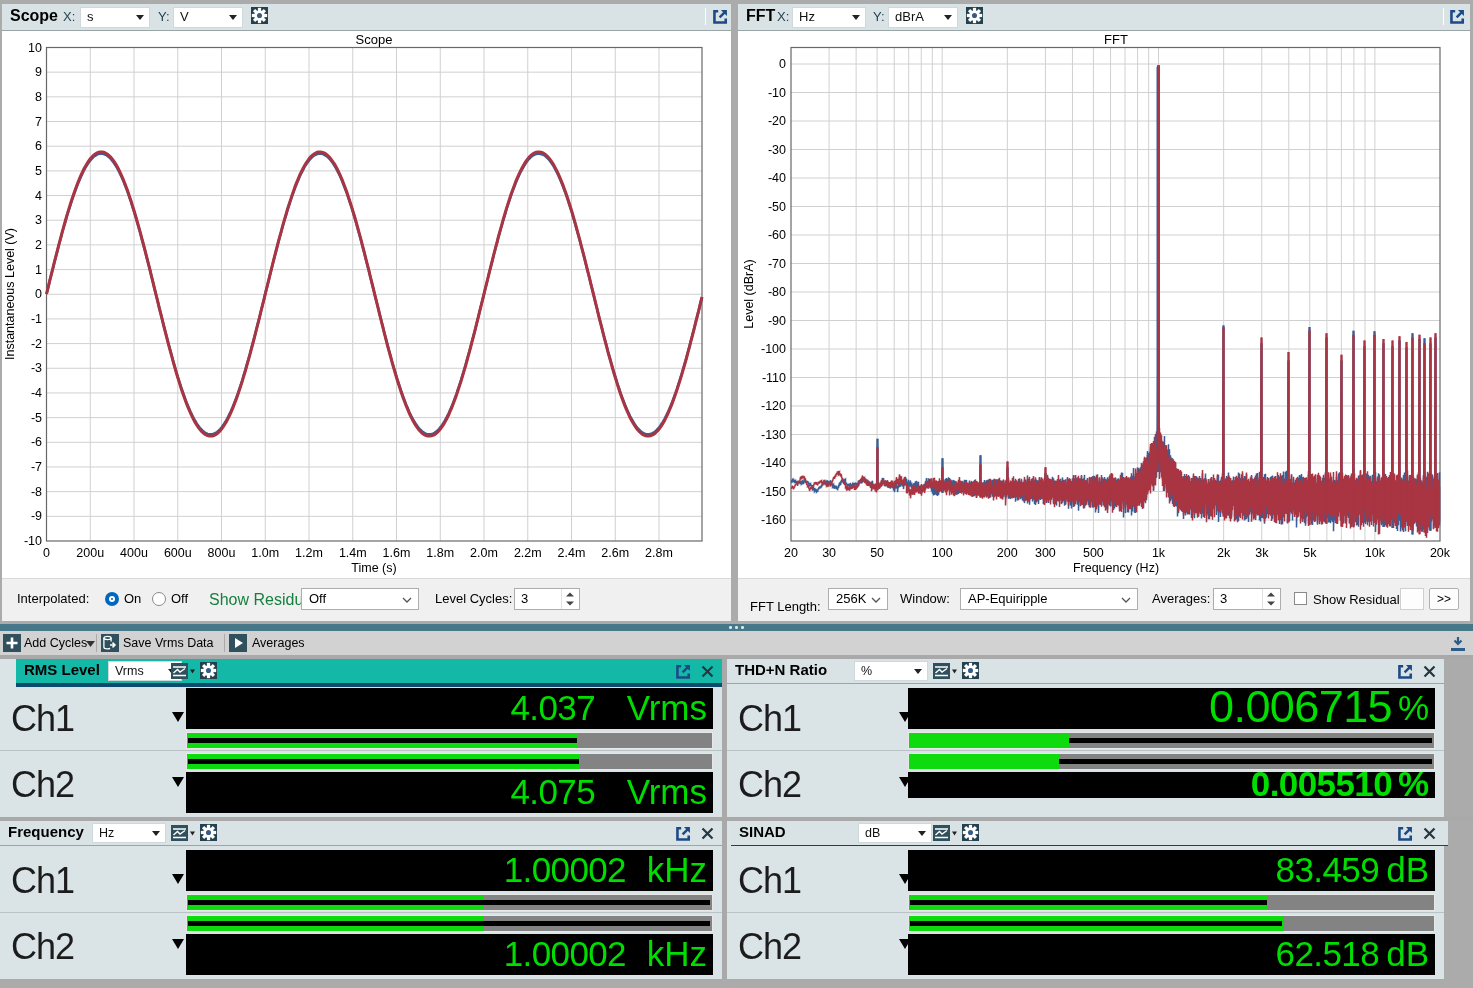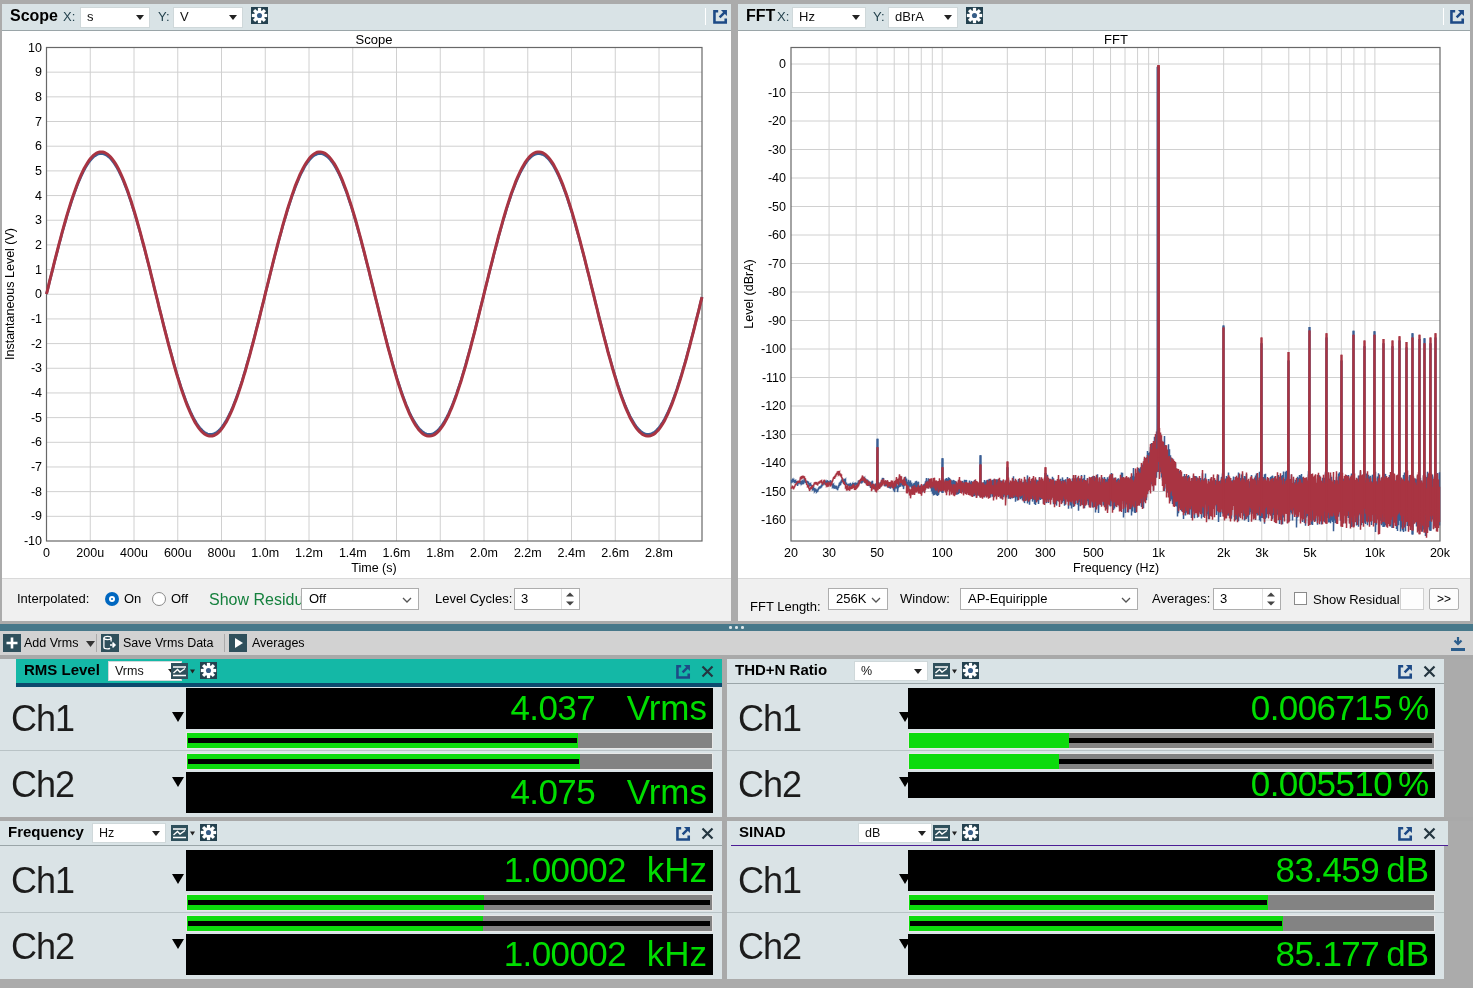--- a/index.html
+++ b/index.html
@@ -223,21 +223,21 @@
 <div style="position:absolute;left:0;top:624.3px;width:100%;height:6.3px;background:#47788a">
     <div style="position:absolute;left:729px;top:2px;width:2.5px;height:2.5px;border-radius:50%;background:#dce6e9"></div>
     <div style="position:absolute;left:735px;top:2px;width:2.5px;height:2.5px;border-radius:50%;background:#dce6e9"></div>
     <div style="position:absolute;left:741px;top:2px;width:2.5px;height:2.5px;border-radius:50%;background:#dce6e9"></div>
   </div>
 <div style="position:absolute;left:0;top:630.6px;width:100%;height:24.4px;background:#d2d2d2">
     <svg width="18" height="18" viewBox="0 0 18 18" style="position:absolute;left:3px;top:3px">
       <rect width="18" height="18" fill="#2f505c"></rect>
       <path d="M9 3.5V14.5M3.5 9H14.5" stroke="#fff" stroke-width="2.6"></path>
     </svg>
-    <span style="position:absolute;left:24px;top:5.5px;font-size:12.5px;color:#000">Add Vrms</span>
+    <span style="position:absolute;left:24px;top:5.5px;font-size:12.5px;color:#000">Add Cycles</span>
     <svg width="9" height="6" viewBox="0 0 9 6" style="position:absolute;left:86px;top:10px">
       <path d="M0 0h9L4.5 6z" fill="#333"></path>
     </svg>
     <div style="position:absolute;left:96px;top:3px;width:1px;height:18px;background:#aaa"></div>
     <svg width="18" height="18" viewBox="0 0 18 18" style="position:absolute;left:101px;top:3px">
       <rect width="18" height="18" fill="#2f505c"></rect>
       <ellipse cx="6.5" cy="4" rx="3.6" ry="1.6" fill="none" stroke="#fff" stroke-width="1.3"></ellipse>
       <path d="M2.9 4v4.5M2.9 8.5v4.7c0 .9 1.6 1.6 3.6 1.6 1 0 2-.2 2.6-.5" fill="none" stroke="#fff" stroke-width="1.3"></path>
       <path d="M10.1 4v3.5" stroke="#fff" stroke-width="1.3"></path>
       <path d="M9 11h4.6M11.5 8.6l2.5 2.4-2.5 2.4" stroke="#fff" stroke-width="1.5" fill="none"></path>
@@ -350,24 +350,24 @@
     <svg width="15" height="15" viewBox="0 0 14.5 14.5" style="position:absolute;left:671px;top:4.5px">
       <path d="M5 2.1 H1.4 V13 H12.3 V9.3" stroke="#1d4a86" stroke-width="2.5" fill="none"></path>
       <path d="M6.4 8.1 L12 2.5" stroke="#1d4a86" stroke-width="2.4" fill="none"></path>
       <path d="M7.7 0.9 H13.5 V6.7z" fill="#1d4a86"></path>
     </svg>
     <svg width="13" height="13" viewBox="0 0 13 13" style="position:absolute;left:696px;top:5.5px">
       <path d="M1.5 1.5 L11.5 11.5 M11.5 1.5 L1.5 11.5" stroke="#243640" stroke-width="2.2"></path>
     </svg>
     <div style="position:absolute;left:0;top:91px;width:100%;height:1px;background:#b9c3c6"></div>
     <div style="position:absolute;left:181px;top:29px;width:527px;height:41px;background:#000;color:#00dd00;">
-      <span style="position:absolute;right:43px;top:50%;transform:translateY(-53%);font-size:35px;letter-spacing:-0.6px">0.006715</span>
+      <span style="position:absolute;right:43px;top:50%;transform:translateY(-53%);font-size:45px;letter-spacing:-0.6px">0.006715</span>
       <span style="position:absolute;right:6px;top:50%;transform:translateY(-53%);font-size:35px">%</span>
     </div>
-    <div style="position:absolute;left:181px;top:113px;width:527px;height:26px;background:#000;color:#00dd00;">
+    <div style="position:absolute;left:181px;top:113px;width:527px;height:26px;background:#000;color:#00dd00;font-weight:bold;">
       <span style="position:absolute;right:43px;top:50%;transform:translateY(-53%);font-size:35px;letter-spacing:-0.6px">0.005510</span>
       <span style="position:absolute;right:6px;top:50%;transform:translateY(-53%);font-size:35px">%</span>
     </div>
     <span style="position:absolute;left:11px;top:39px;font-size:36px;color:#1c1c1c;letter-spacing:-1px">Ch1</span>
     <svg width="12" height="10" viewBox="0 0 12 10" style="position:absolute;left:172px;top:53px">
       <path d="M0 0h12L6 10z" fill="#000"></path>
     </svg>
     <span style="position:absolute;left:11px;top:105px;font-size:36px;color:#1c1c1c;letter-spacing:-1px">Ch2</span>
     <svg width="12" height="10" viewBox="0 0 12 10" style="position:absolute;left:172px;top:118px">
       <path d="M0 0h12L6 10z" fill="#000"></path>
@@ -480,21 +480,21 @@
     </svg>
     <svg width="13" height="13" viewBox="0 0 13 13" style="position:absolute;left:696px;top:5.5px">
       <path d="M1.5 1.5 L11.5 11.5 M11.5 1.5 L1.5 11.5" stroke="#243640" stroke-width="2.2"></path>
     </svg>
     <div style="position:absolute;left:0;top:91px;width:100%;height:1px;background:#b9c3c6"></div>
     <div style="position:absolute;left:181px;top:29px;width:527px;height:41px;background:#000;color:#00dd00;">
       <span style="position:absolute;right:56px;top:50%;transform:translateY(-53%);font-size:35px;letter-spacing:-0.6px">83.459</span>
       <span style="position:absolute;right:6px;top:50%;transform:translateY(-53%);font-size:35px">dB</span>
     </div>
     <div style="position:absolute;left:181px;top:113px;width:527px;height:41px;background:#000;color:#00dd00;">
-      <span style="position:absolute;right:56px;top:50%;transform:translateY(-53%);font-size:35px;letter-spacing:-0.6px">85.177</span>
+      <span style="position:absolute;right:56px;top:50%;transform:translateY(-53%);font-size:35px;letter-spacing:-0.6px">62.518</span>
       <span style="position:absolute;right:6px;top:50%;transform:translateY(-53%);font-size:35px">dB</span>
     </div>
     <span style="position:absolute;left:11px;top:39px;font-size:36px;color:#1c1c1c;letter-spacing:-1px">Ch1</span>
     <svg width="12" height="10" viewBox="0 0 12 10" style="position:absolute;left:172px;top:53px">
       <path d="M0 0h12L6 10z" fill="#000"></path>
     </svg>
     <span style="position:absolute;left:11px;top:105px;font-size:36px;color:#1c1c1c;letter-spacing:-1px">Ch2</span>
     <svg width="12" height="10" viewBox="0 0 12 10" style="position:absolute;left:172px;top:118px">
       <path d="M0 0h12L6 10z" fill="#000"></path>
     </svg>

